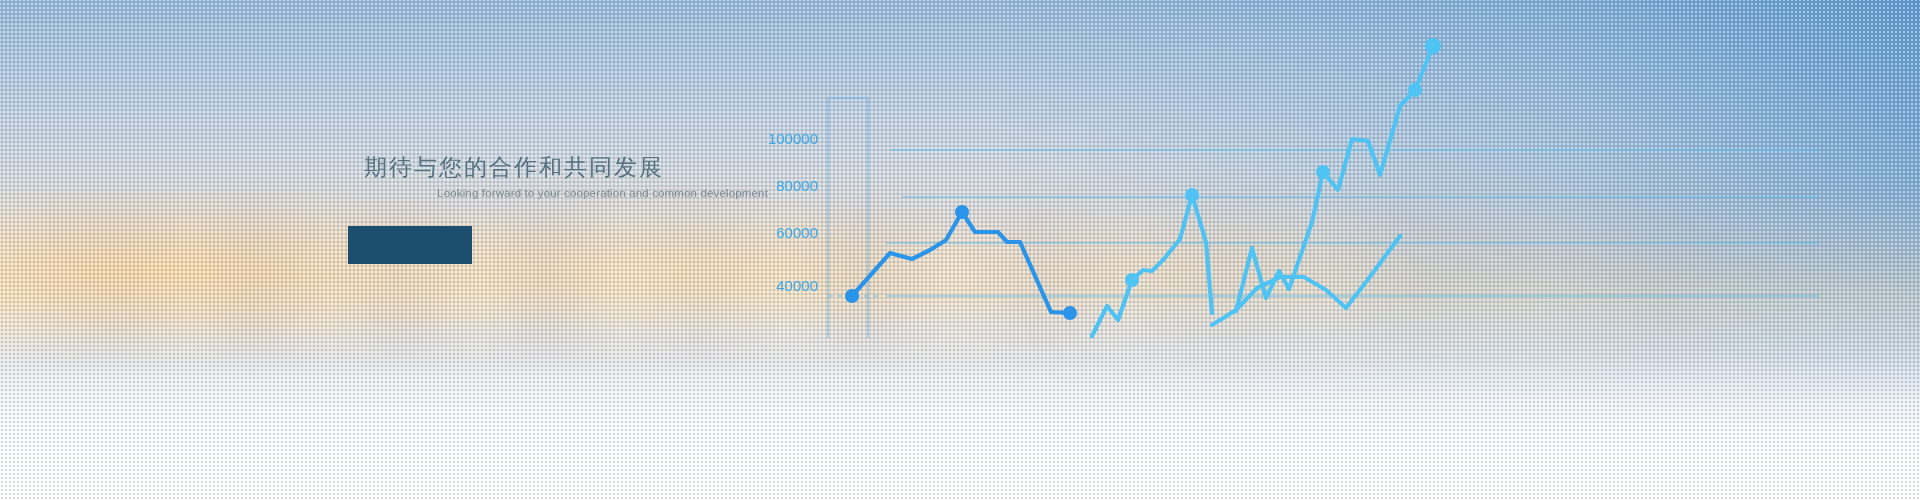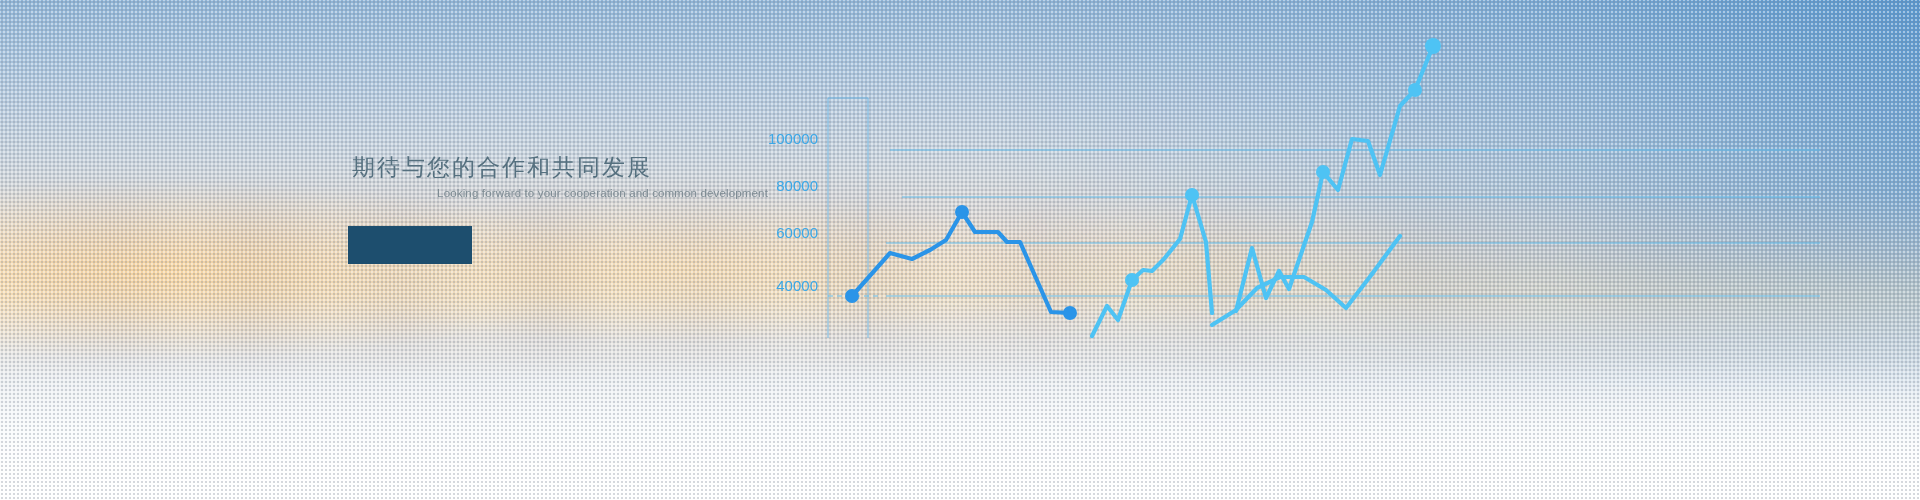--- a/index.html
+++ b/index.html
@@ -84,21 +84,21 @@
   .headline{
     font-size:38px;
     letter-spacing:4px;
     color:#1c4a66;
     line-height:1;
     margin:0;
     font-weight:400;
     white-space:nowrap;
   }
   .subhead{
-    margin:34px 0 0 4px;
+    margin:34px 0 0 16px;
     font-size:23px;
     letter-spacing:2px;
     color:#55707f;
     line-height:1;
     font-weight:400;
     white-space:nowrap;
   }
   .subhead-en{
     margin:9px 0 0 1px;
     font-size:11.5px;

